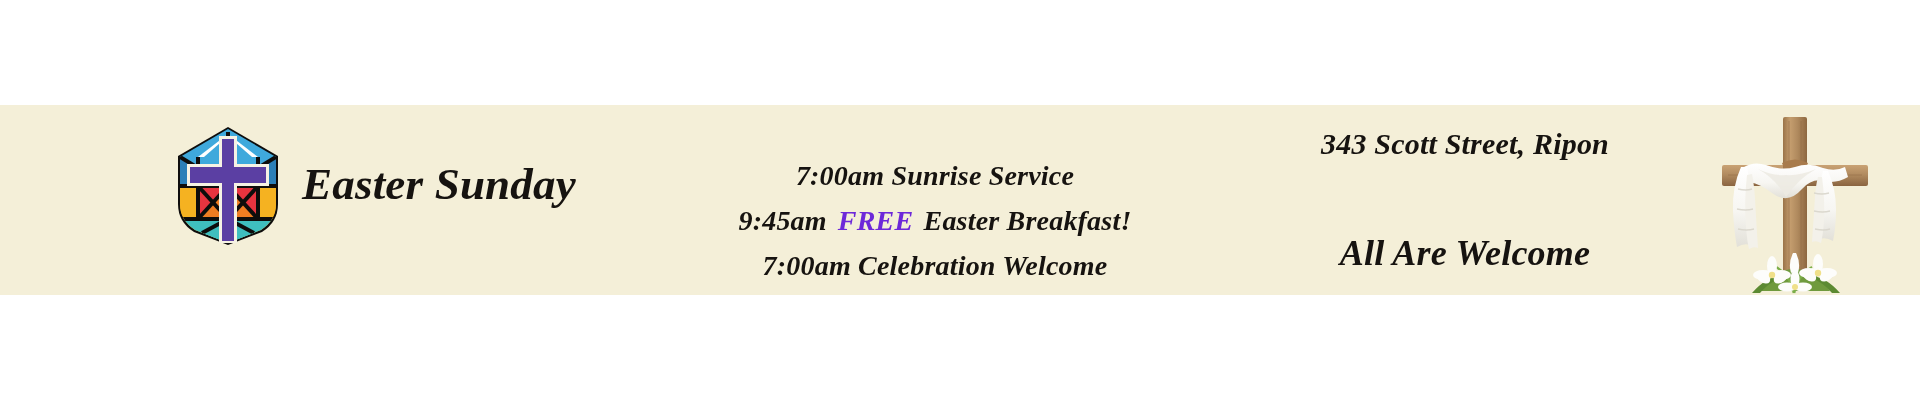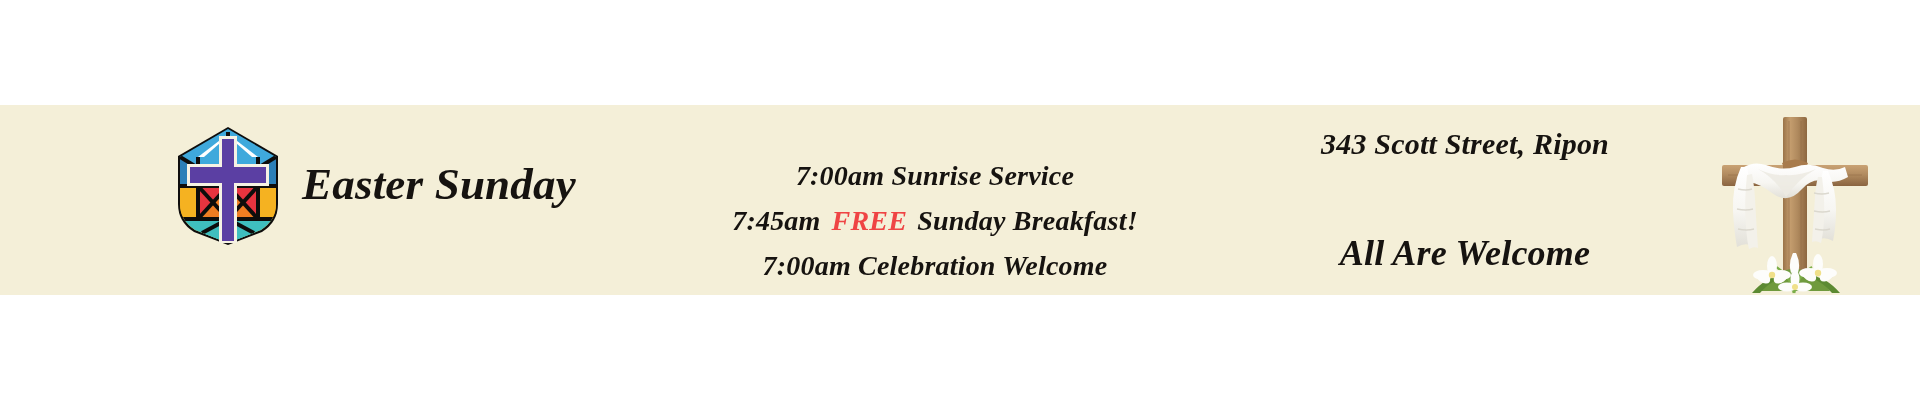--- a/index.html
+++ b/index.html
@@ -90,21 +90,21 @@
     flex-direction: column;
     justify-content: center;
     align-items: center;
     gap: 17px;
   }
   .time-line {
     font-size: 28px;
     line-height: 1;
   }
   .free-word {
-    color: #ef4444;
+    color: #6d28d9;
     font-family: "Liberation Serif", "DejaVu Serif", serif;
     font-weight: bold;
     font-style: italic;
     padding: 0 3px;
   }
   .gap-sm { display: inline-block; width: 8px; }
 
   
   .col-address {
     position: absolute;
@@ -211,22 +211,22 @@
   </div>
 
   <div class="col-times">
 
     <div class="ser time-line">
       <span>7:00am</span>
       <span>Sunrise Service</span>
     </div>
 
     <div class="ser time-line">
-      <span>7:45am</span><span class="gap-sm"></span><span class="free-word">FREE</span>
-      <span>Sunday Breakfast!</span>
+      <span>9:45am</span><span class="gap-sm"></span><span class="free-word">FREE</span>
+      <span>Easter Breakfast!</span>
     </div>
 
     <div class="ser time-line">
       <span>7:00am</span>
       <span>Celebration Welcome</span>
     </div>
   </div>
 
   <div class="col-address">
     <div class="ser addr-line">343 Scott Street, Ripon</div>

